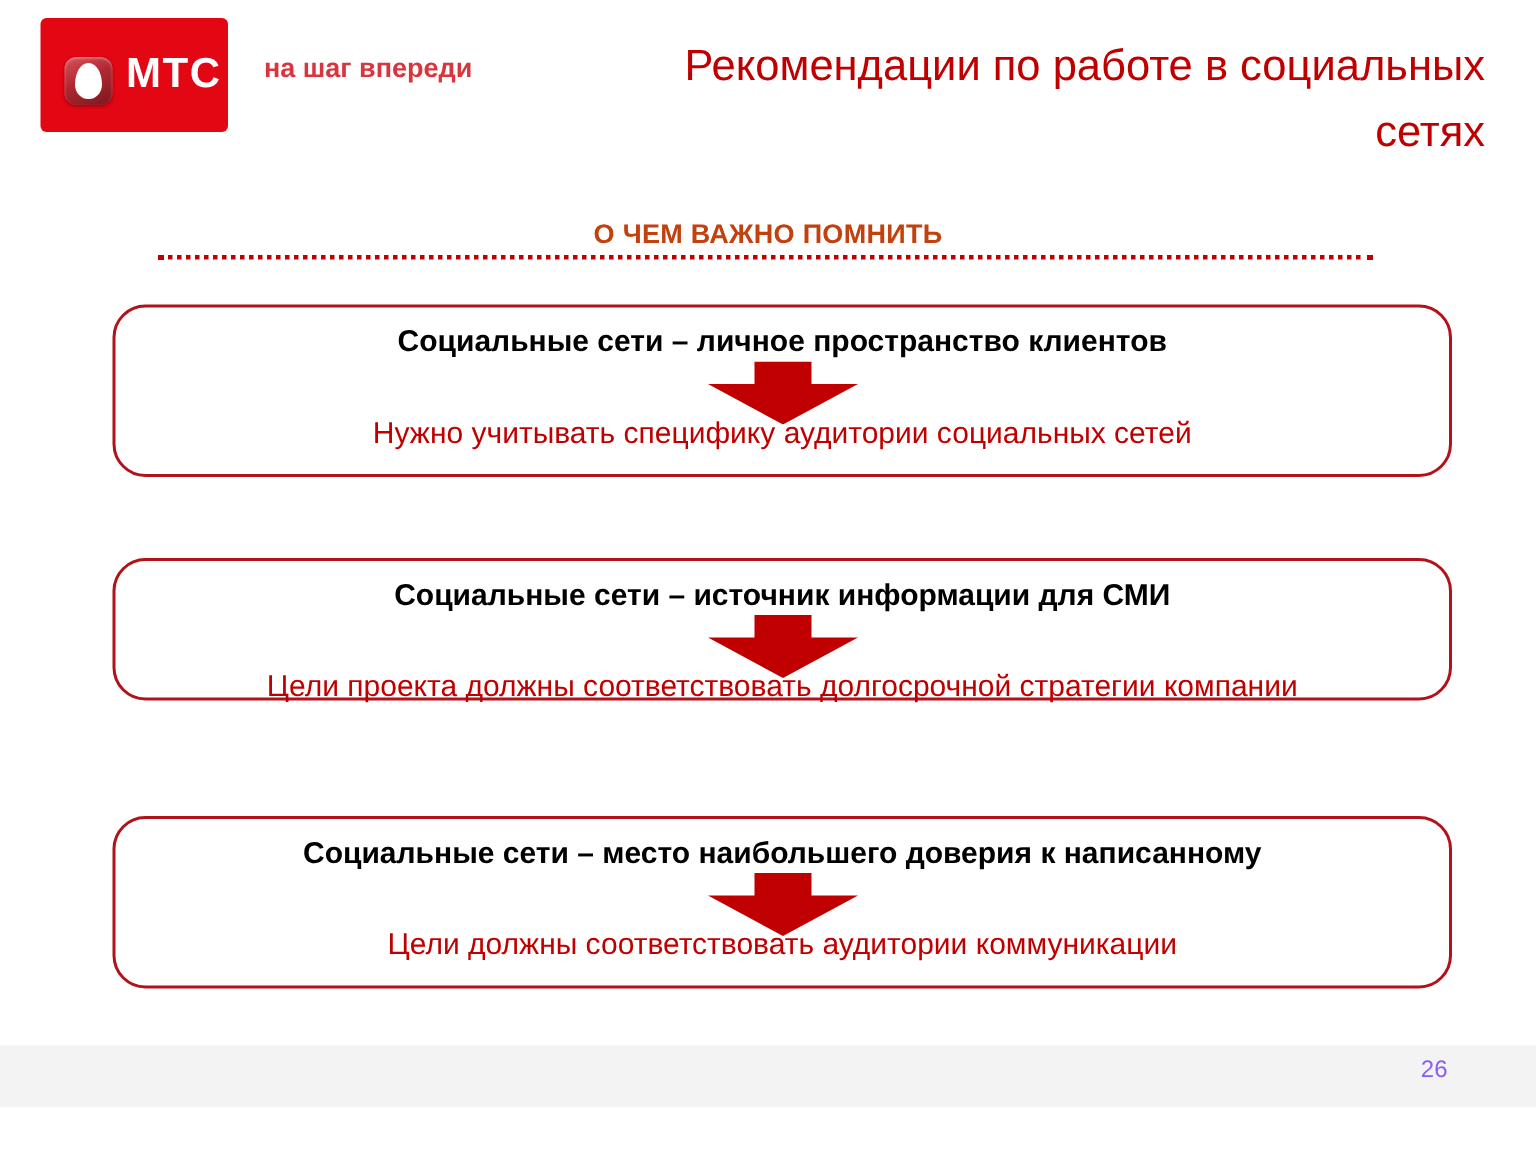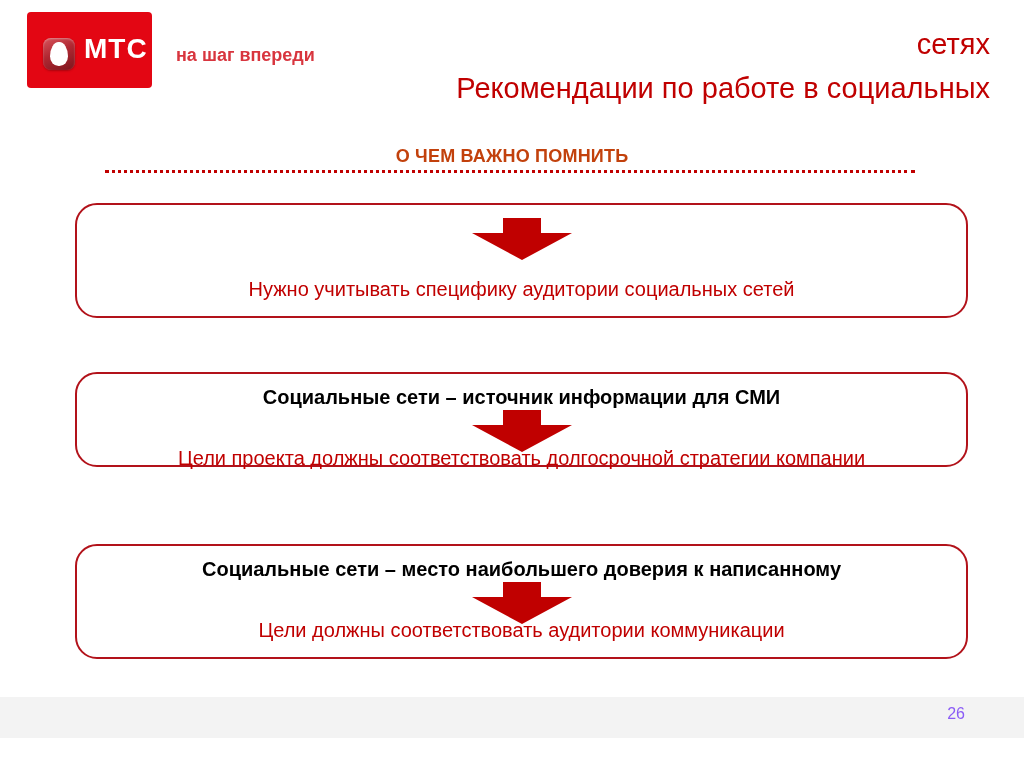--- a/index.html
+++ b/index.html
@@ -31,21 +31,21 @@
     width: 18px; height: 24px;
     background: #ffffff;
     border-radius: 50% 50% 50% 50% / 62% 62% 42% 42%;
   }
   .logo-brand {
     position: absolute; left: 57px; top: 0;
     height: 73px; display: flex; align-items: center;
     color: #ffffff; font-size: 28px; font-weight: bold; letter-spacing: 1px;
   }
   .tagline {
-    position: absolute; left: 176px; top: 45px;
+    position: absolute; left: 176px; top: 35px;
     color: #d8353e; font-size: 18px; font-weight: 600;
   }
 
   
   .slide-title {
     position: absolute; right: 34px; top: 22px;
     width: 700px;
     text-align: right;
     color: #C00000;
     font-size: 29px; line-height: 44px; font-weight: 400;
@@ -107,28 +107,29 @@
 
 <div class="logo-rect">
   <div class="egg-badge">
     <div class="egg"></div>
   </div>
   <div class="logo-brand">МТС</div>
 </div>
 <div class="tagline">на шаг впереди</div>
 
 <div class="slide-title">
+  <div>Рекомендации по работе в социальных</div>
   <div>сетях</div>
-  <div>Рекомендации по работе в социальных</div>
 </div>
 
 <div class="subtitle">О ЧЕМ ВАЖНО ПОМНИТЬ</div>
 <div class="dotted-rule"></div>
 
 <div class="flow-box box-1">
+  <div class="box-heading">Социальные сети – личное пространство клиентов</div>
   <svg class="down-arrow" width="100" height="42" viewBox="0 0 100 42">
     <polygon points="31,0 69,0 69,15 100,15 50,42 0,15 31,15" fill="#C00000"></polygon>
   </svg>
   <div class="box-conclusion">Нужно учитывать специфику аудитории социальных сетей</div>
 </div>
 
 <div class="flow-box box-2">
   <div class="box-heading">Социальные сети – источник информации для СМИ</div>
   <svg class="down-arrow" width="100" height="42" viewBox="0 0 100 42">
     <polygon points="31,0 69,0 69,15 100,15 50,42 0,15 31,15" fill="#C00000"></polygon>

